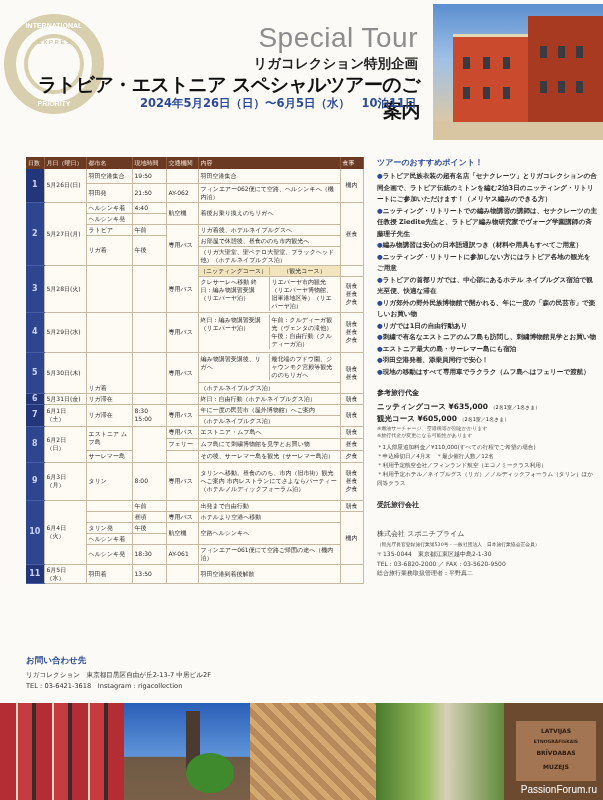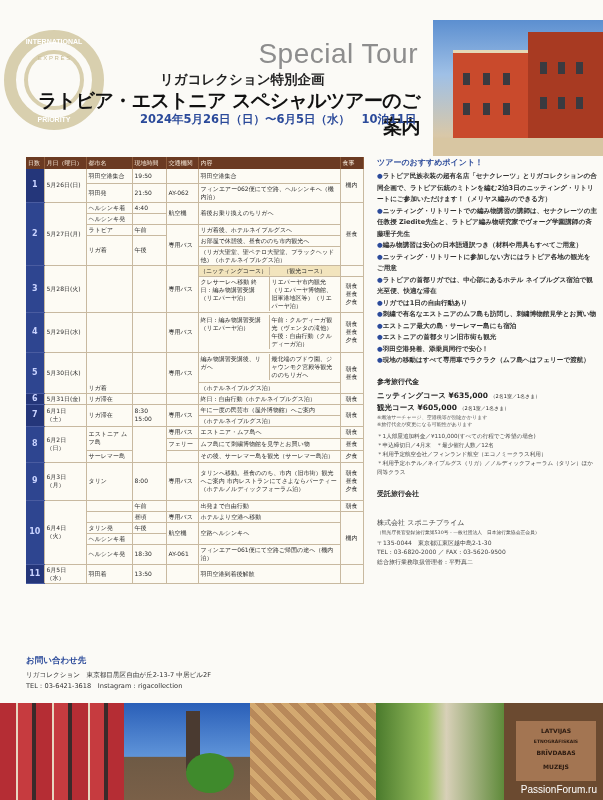--- a/index.html
+++ b/index.html
@@ -1,21 +1,21 @@
 <!DOCTYPE html>
 <html><head>
 <meta charset="utf-8">
 <style>
 *{box-sizing:border-box;margin:0;padding:0}
 body{width:603px;height:800px;background:#fbfaf6;font-family:"DejaVu Sans","Liberation Sans",sans-serif;color:#2b2b2b;position:relative;overflow:hidden}
-.header{position:absolute;left:0;top:16px;width:603px;height:145px}
+.header{position:absolute;left:0;top:0;width:603px;height:145px}
 .logo{position:absolute;left:4px;top:14px;width:100px;height:100px;border-radius:50%;}
 .logo svg{width:100%;height:100%}
 .special{position:absolute;left:218px;top:22px;width:200px;text-align:right;font-family:"Liberation Sans",sans-serif;font-size:28px;color:#8d8d8d;letter-spacing:.5px}
-.subtitle{position:absolute;left:160px;top:55px;width:258px;text-align:left;font-size:13.5px;font-weight:bold;color:#222}
+.subtitle{position:absolute;left:160px;top:55px;width:258px;text-align:right;font-size:13.5px;font-weight:bold;color:#222}
 .title{position:absolute;left:30px;top:72px;width:390px;text-align:right;font-size:19px;font-weight:bold;color:#111;letter-spacing:-.6px}
 .dates{position:absolute;left:140px;top:96px;width:280px;text-align:left;font-size:11.5px;font-weight:bold;color:#2b4a9a}
 .intro{position:absolute;left:10px;top:116px;width:410px;text-align:right;font-size:7.2px;font-weight:bold;color:#222;line-height:12px}
 .hero{position:absolute;left:433px;top:4px;width:170px;height:136px;background:linear-gradient(#5c8fd0 0%,#9fc0e6 40%,#d9c8a8 85%,#c9b494 100%);overflow:hidden}
 .hero .b1{position:absolute;left:20px;top:30px;width:75px;height:90px;background:#c94a2c;border-top:3px solid #e5d8b6}
 .hero .b2{position:absolute;left:95px;top:12px;width:75px;height:108px;background:#a83a22}
 .hero .b1 .win,.hero .b2 .win{position:absolute;width:7px;height:12px;background:#3a3a40}
 .hero .ground{position:absolute;left:0;bottom:0;width:100%;height:18px;background:#d8c6a2}
 
 .table-wrap{position:absolute;left:26px;top:157px;width:337px}
@@ -328,24 +328,24 @@
 </div>
 
 <div class="right">
   <h3>ツアーのおすすめポイント！</h3>
   <div class="points">
     <div><span class="dot">●</span><span>ラトビア民族衣装の超有名店「セナクレーツ」とリガコレクションの合同企画で、ラトビア伝統のミトンを編む2泊3日のニッティング・リトリートにご参加いただけます！（メリヤス編みのできる方）</span></div>
     <div><span class="dot">●</span><span>ニッティング・リトリートでの編み物講習の講師は、セナクレーツの主任教授 Ziedite先生と、ラトビア編み物研究家でヴォーグ学園講師の斉藤理子先生</span></div>
     <div><span class="dot">●</span><span>編み物講習は安心の日本語通訳つき（材料や用具もすべてご用意）</span></div>
     <div><span class="dot">●</span><span>ニッティング・リトリートに参加しない方にはラトビア各地の観光をご用意</span></div>
     <div><span class="dot">●</span><span>ラトビアの首都リガでは、中心部にあるホテル ネイブルグス宿泊で観光至便、快適な滞在</span></div>
+    <div><span class="dot">●</span><span>リガ郊外の野外民族博物館で開かれる、年に一度の「森の民芸市」で楽しいお買い物</span></div>
     <div><span class="dot">●</span><span>リガでは1日の自由行動あり</span></div>
     <div><span class="dot">●</span><span>刺繍で有名なエストニアのムフ島も訪問し、刺繍博物館見学とお買い物</span></div>
     <div><span class="dot">●</span><span>エストニア最大の島・サーレマー島にも宿泊</span></div>
-    <div><span class="dot">●</span><span>エストニアの首都タリン旧市街も観光</span></div>
     <div><span class="dot">●</span><span>羽田空港発着、添乗員同行で安心！</span></div>
     <div><span class="dot">●</span><span>現地の移動はすべて専用車でラクラク（ムフ島へはフェリーで渡航）</span></div>
   </div>
 
   <div class="price">
     <h4>参考旅行代金</h4>
     <div class="line"><span>ニッティングコース</span> <span>¥635,000</span> <small>（2名1室／1名さま）</small></div>
     <div class="line"><span>観光コース</span> <span>¥605,000</span> <small>（2名1室／1名さま）</small></div>
     <div class="note">※燃油サーチャージ、空港税等が別途かかります</div>
     <div class="note">※旅行代金が変更になる可能性があります</div>

